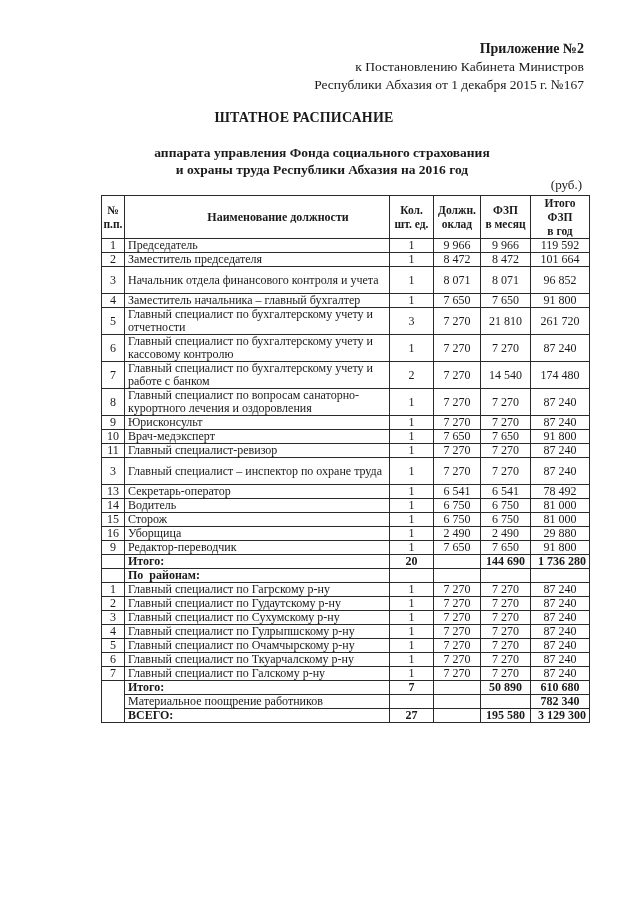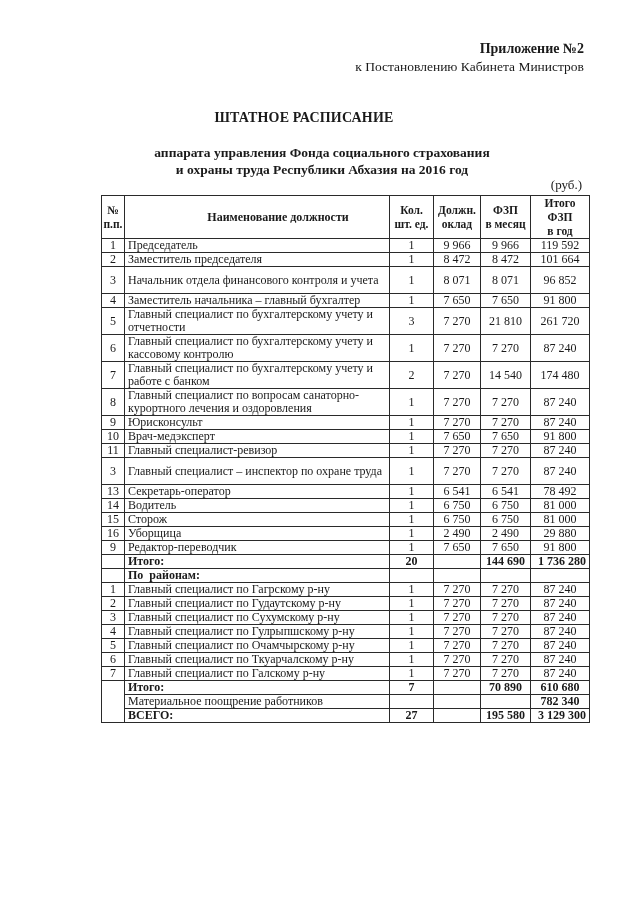--- a/index.html
+++ b/index.html
@@ -47,20 +47,21 @@
   td.name { text-align: left; }
   .bold { font-weight: bold; }
   td.itg-bold { font-weight: bold; text-align: right; padding-right: 1px; margin-left: 7px; }
 </style>
 </head>
 <body>
 
 <div class="appendix">
   <div class="ttl">Приложение №2</div>
   <div>к Постановлению Кабинета Министров</div>
+  <div>Республики Абхазия от 1 декабря 2015 г. №167</div>
 </div>
 
 <div class="title">ШТАТНОЕ РАСПИСАНИЕ</div>
 
 <div class="subtitle">
   <div>аппарата управления Фонда социального страхования</div>
   <div>и охраны труда Республики Абхазия на 2016 год</div>
 </div>
 
 <div class="unit">(руб.)</div>
@@ -315,21 +316,21 @@
         <td class="c">7 270</td>
         <td class="c">87 240</td>
       </tr>
     </tbody>
   <tbody>
     <tr class="single bold">
       <td class="num" rowspan="3"></td>
       <td class="name">Итого:</td>
       <td class="c">7</td>
       <td class="c"></td>
-      <td class="c">70 890</td>
+      <td class="c">50 890</td>
       <td class="c">610 680</td>
     </tr>
     <tr class="single">
       <td class="name">Материальное поощрение работников</td>
       <td></td>
       <td></td>
       <td></td>
       <td class="c bold">782 340</td>
     </tr>
     <tr class="single bold">

